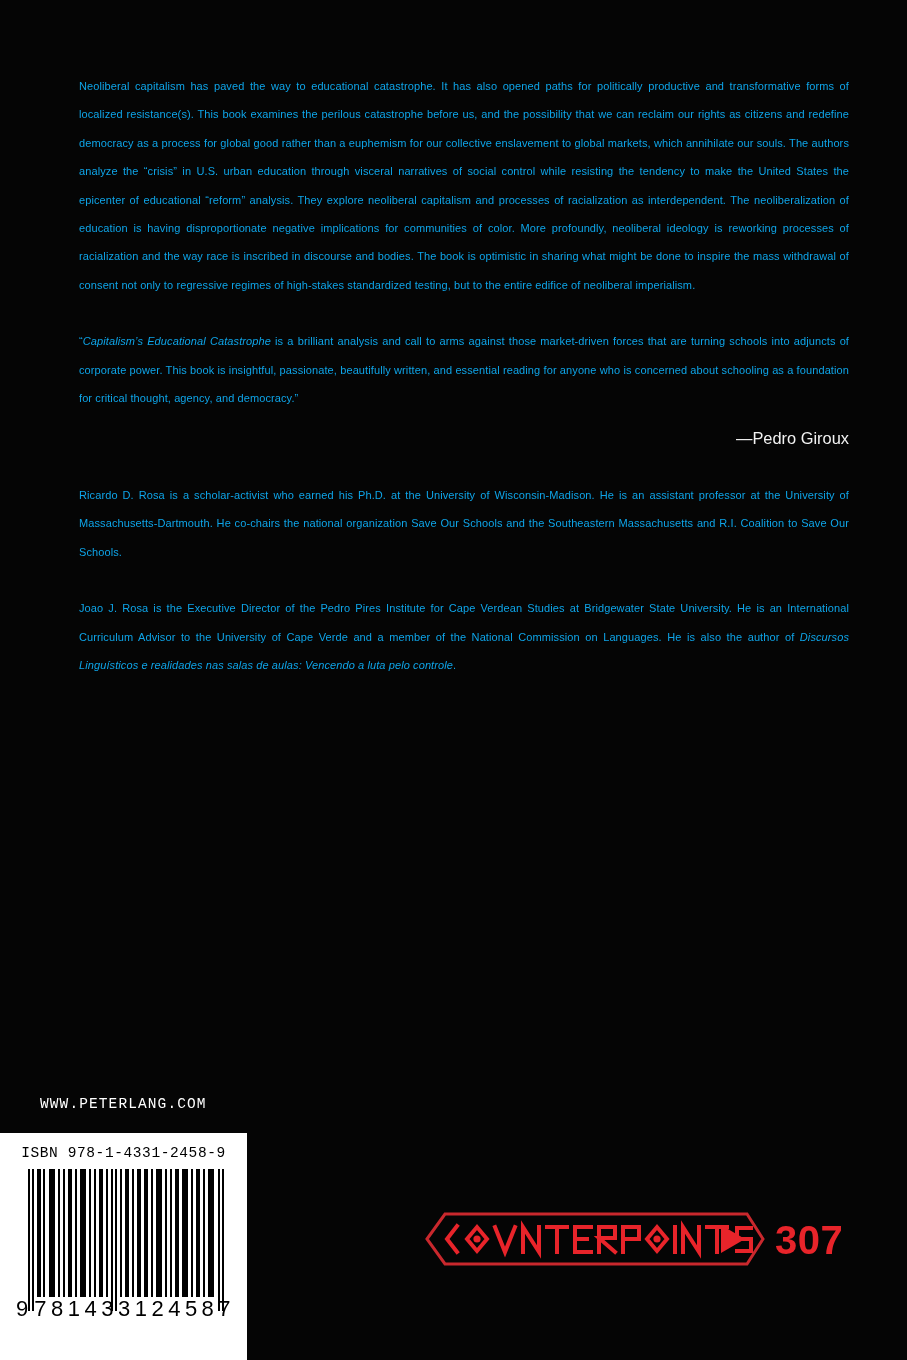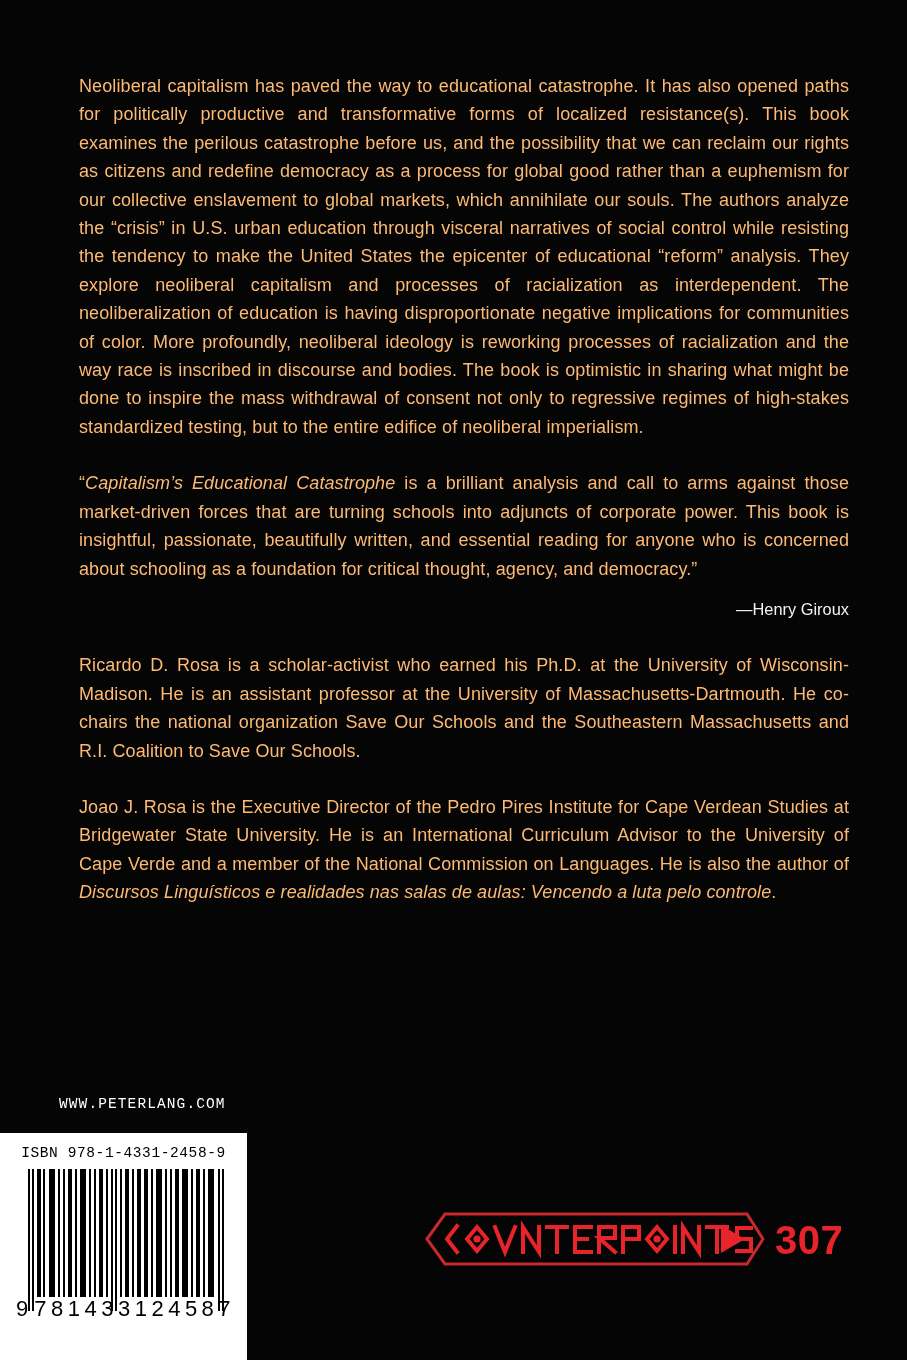--- a/index.html
+++ b/index.html
@@ -17,22 +17,22 @@
     background: #050505;
     overflow: hidden;
   }
   .content {
     position: absolute;
     left: 79px;
     top: 72px;
     width: 770px;
   }
   p.body-text {
-    color: #fdba74;
-    font-size: 18px;
+    color: #0ea5e9;
+    font-size: 11px;
     line-height: 28.4px;
     text-align: justify;
     text-justify: inter-word;
     margin: 0 0 20px 0;
     letter-spacing: 0.1px;
   }
   p.tight {
     margin-bottom: 12px;
   }
   .italic {
@@ -44,21 +44,21 @@
     line-height: 28.4px;
     text-align: right;
     margin: 10px 0 0 0;
   }
   .gap-lg { height: 28px; }
   .gap-sm { height: 8px; }
 
   
   .pub-url {
     position: absolute;
-    left: 59px;
+    left: 40px;
     top: 1096px;
     color: #ffffff;
     font-family: "Liberation Mono", monospace;
     font-size: 14.5px;
     letter-spacing: 1.1px;
     white-space: nowrap;
   }
 
   
   .barcode-box {
@@ -135,21 +135,21 @@
 <div id="cover">
 
   <div class="content">
 
     <p class="body-text">Neoliberal capitalism has paved the way to educational catastrophe. It has also opened paths for politically productive and transformative forms of localized resistance(s). This book examines the perilous catastrophe before us, and the possibility that we can reclaim our rights as citizens and redefine democracy as a process for global good rather than a euphemism for our collective enslavement to global markets, which annihilate our souls. The authors analyze the “crisis” in U.S. urban education through visceral narratives of social control while resisting the tendency to make the United States the epicenter of educational “reform” analysis. They explore neoliberal capitalism and processes of racialization as interdependent. The neoliberalization of education is having disproportionate negative implications for communities of color. More profoundly, neoliberal ideology is reworking processes of racialization and the way race is inscribed in discourse and bodies. The book is optimistic in sharing what might be done to inspire the mass withdrawal of consent not only to regressive regimes of high-stakes standardized testing, but to the entire edifice of neoliberal imperialism.</p>
 
     <div class="gap-sm"></div>
 
     <p class="body-text tight"><span>“</span><span class="italic">Capitalism’s Educational Catastrophe</span><span> is a brilliant analysis and call to arms against those market-driven forces that are turning schools into adjuncts of corporate power. This book is insightful, passionate, beautifully written, and essential reading for anyone who is concerned about schooling as a foundation for critical thought, agency, and democracy.”</span></p>
 
-    <p class="attribution">—Henry Giroux</p>
+    <p class="attribution">—Pedro Giroux</p>
 
     <div class="gap-lg"></div>
 
     <p class="body-text">Ricardo D. Rosa is a scholar-activist who earned his Ph.D. at the University of Wisconsin-Madison. He is an assistant professor at the University of Massachusetts-Dartmouth. He co-chairs the national organization Save Our Schools and the Southeastern Massachusetts and R.I. Coalition to Save Our Schools.</p>
 
     <div class="gap-sm"></div>
 
     <p class="body-text"><span>Joao J. Rosa is the Executive Director of the Pedro Pires Institute for Cape Verdean Studies at Bridgewater State University. He is an International Curriculum Advisor to the University of Cape Verde and a member of the National Commission on Languages. He is also the author of </span><span class="italic">Discursos Linguísticos e realidades nas salas de aulas: Vencendo a luta pelo controle</span><span>.</span></p>
 
     <div class="gap-sm"></div>

